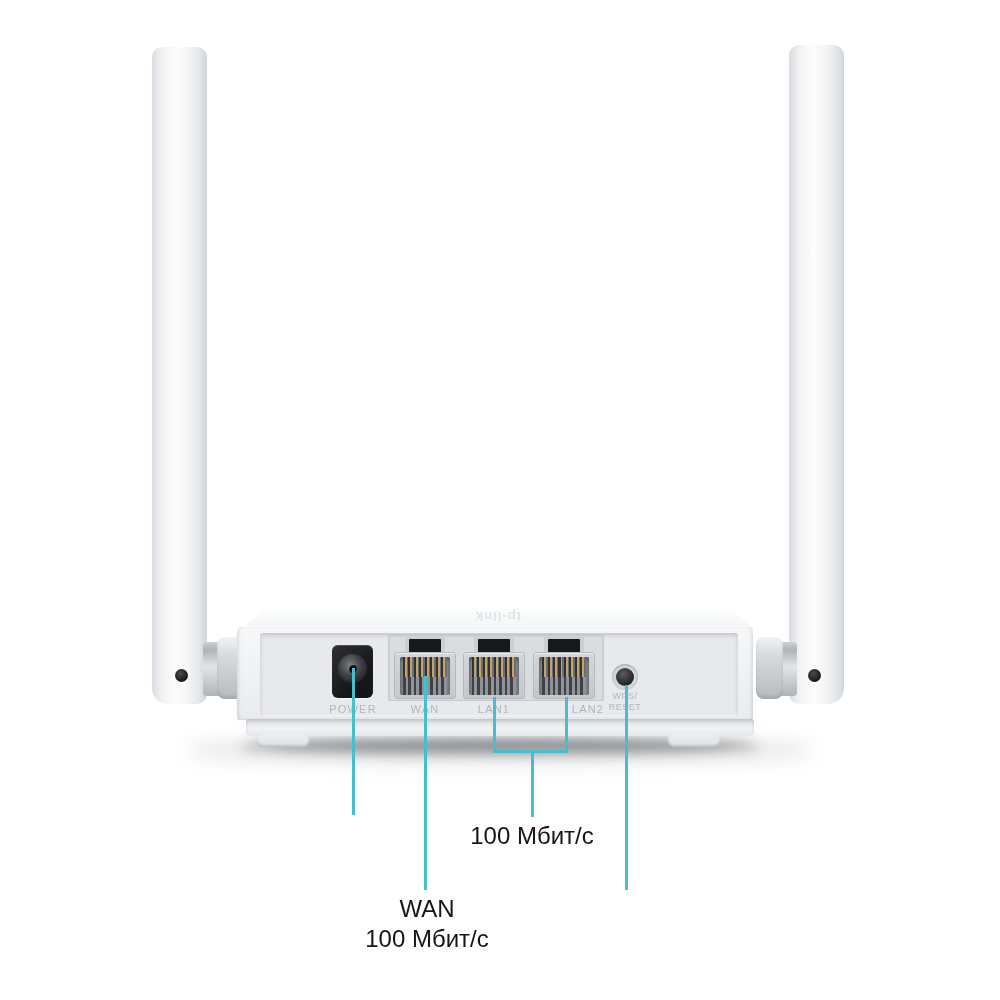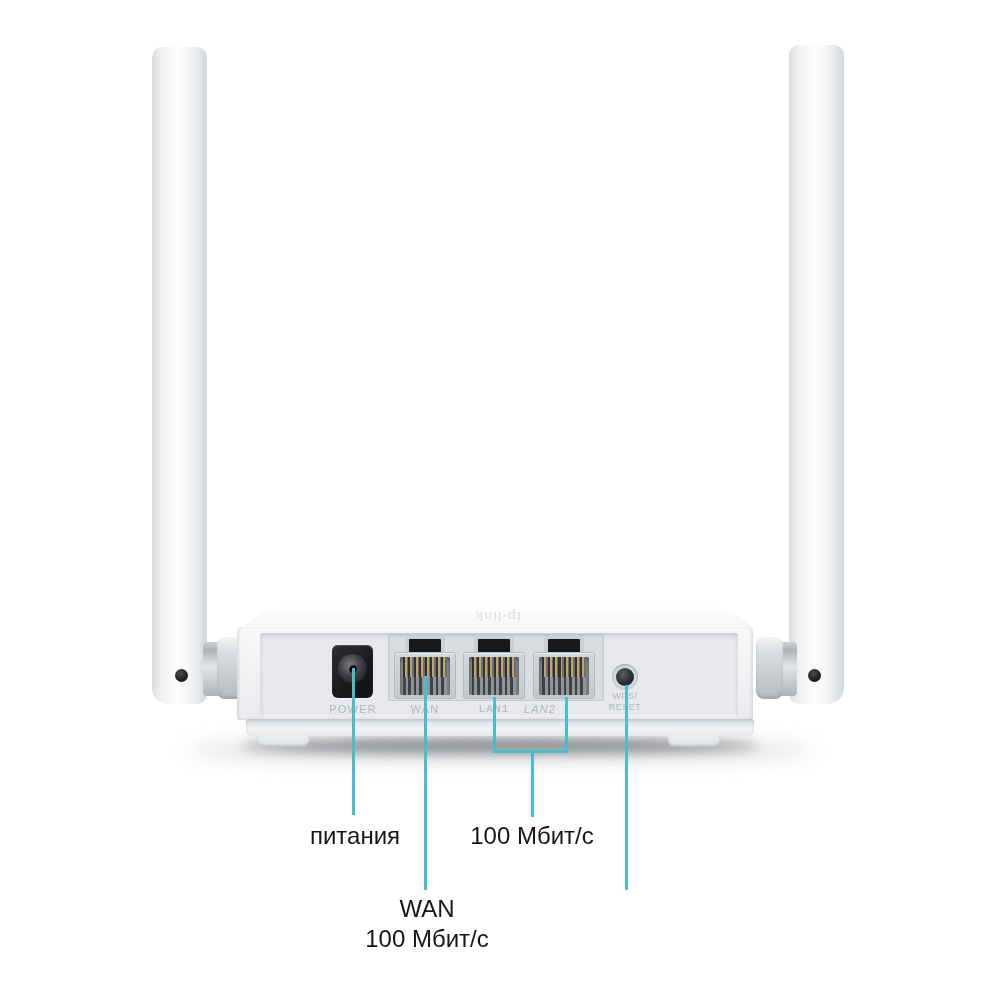--- a/index.html
+++ b/index.html
@@ -90,22 +90,22 @@
     background:radial-gradient(#eff1f3,#ccd0d4 70%,#bfc3c7);
     box-shadow:inset 0 1px 2px rgba(100,104,108,.4); }
   .wps-button { position:absolute; left:4px; top:4px; width:18px; height:18px; border-radius:50%;
     background:radial-gradient(circle at 40% 35%, #595c60, #2a2c2f 58%, #1d1e20); }
 
   
   .plabel { position:absolute; top:703px; width:80px; height:13px; line-height:13px; z-index:5;
     font-size:11px; letter-spacing:1.2px; color:#b2b6bb; text-align:center; }
   .plabel.power { left:313px; }
   .plabel.wan   { left:385px; }
-  .plabel.lan1  { left:454px;font-family:Liberation Mono, monospace; }
-  .plabel.lan2  { left:500px;font-style:italic; }
+  .plabel.lan1  { left:454px; }
+  .plabel.lan2  { left:548px; }
   .plabel.wps   { left:595px; width:60px; top:691px; font-size:9px; line-height:10.5px;
     letter-spacing:.5px; height:auto; }
 
   
   .base-stripe { left:246px; top:719px; width:508px; height:17px; z-index:4;
     background:linear-gradient(#dbdee1,#f0f2f4 55%,#e6e8eb);
     border-radius:2px 2px 5px 5px; box-shadow:inset 0 2px 3px rgba(140,145,150,.35); }
   .foot { position:absolute; top:734px; width:52px; height:13px; z-index:4;
     background:linear-gradient(#eceef0,#dee1e4); border-radius:2px 2px 6px 6px;
     box-shadow:inset 0 -2px 2px rgba(120,125,130,.3); }
@@ -217,21 +217,20 @@
 
   <div class="cl cl-power"></div>
   <div class="cl cl-wan"></div>
   <div class="cl cl-lan1"></div>
   <div class="cl cl-lan2"></div>
   <div class="cl cl-lan-h"></div>
   <div class="cl cl-lan-mid"></div>
   <div class="cl cl-wps"></div>
 
   <div class="co co-power">
-    <span>питания</span>
   </div>
   <div class="co co-lan">
     <span>100 Мбит/с</span>
   </div>
   <div class="co co-wan">
     <span>WAN</span>
     <span>100 Мбит/с</span>
   </div>
 
 </div>

